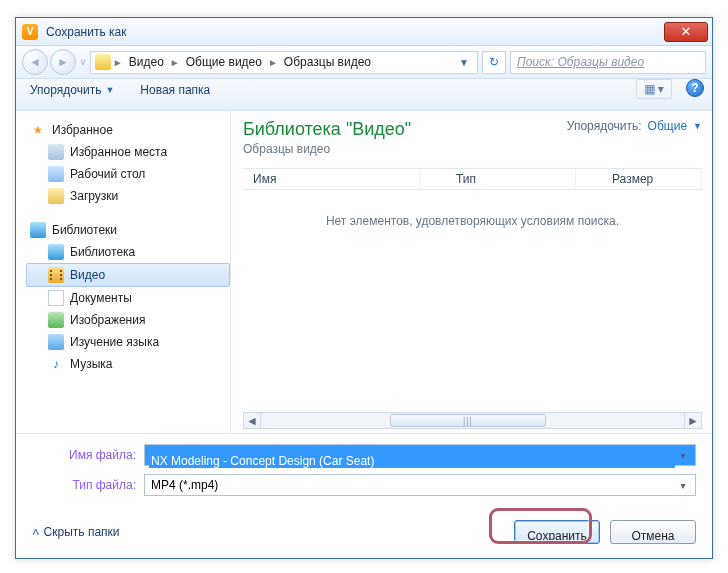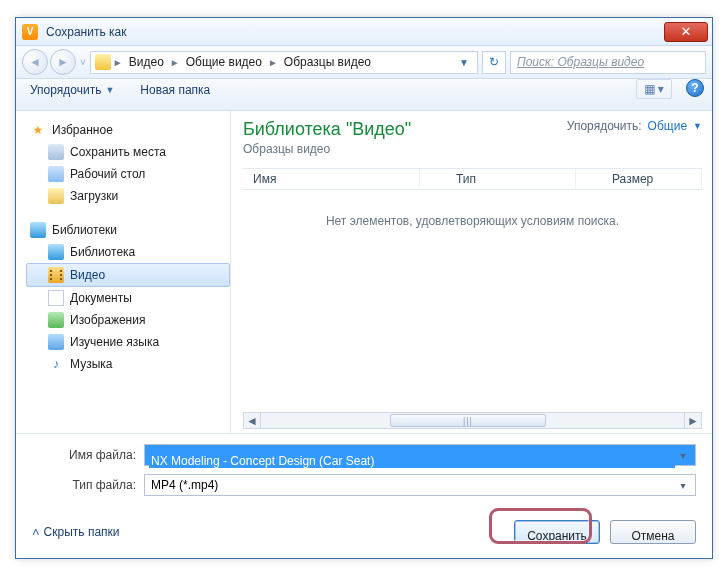--- a/index.html
+++ b/index.html
@@ -70,21 +70,21 @@
 .empty-msg { text-align: center; color: #6a7785; padding: 24px 0; }
 
 .hscroll { margin-top: auto; height: 17px; border: 1px solid #cfd8e3; background: #f0f3f7; position: relative; }
 .hscroll .thumb { position: absolute; left: 32%; top: 1px; height: 13px; width: 34%; background: linear-gradient(#f8fbff,#dbe5f2); border: 1px solid #b8c9de; border-radius: 2px; display:flex; align-items:center; justify-content:center; color:#97a7bb; font-size:9px; letter-spacing:1px; }
 .hscroll .arr { position: absolute; top: 0; width: 17px; height: 15px; display: flex; align-items: center; justify-content: center; color: #546a85; }
 .hscroll .arr.l { left: 0; border-right: 1px solid #cfd8e3; }
 .hscroll .arr.r { right: 0; border-left: 1px solid #cfd8e3; }
 
 .form-area { padding: 10px 16px 6px 16px; border-top: 1px solid #e2e8ef; }
 .form-row { display: flex; align-items: center; margin-bottom: 8px; }
-.form-row .flabel { width: 112px; text-align: right; padding-right: 8px; color: #404040; }
+.form-row .flabel { width: 112px; text-align: right; padding-right: 8px; color: #8b5cf6; }
 .form-row .combo { flex: 1; height: 22px; border: 1px solid #b6c3d4; background: #fff; display: flex; align-items: center; padding: 0 4px; }
 .form-row .combo.sel { background: #3399ff; }
 .form-row .combo.sel .val { background: #3399ff; color: #fff; margin-top: 12px; }
 .form-row .combo .val { flex: 1; padding: 0 2px; }
 .form-row .combo .dd { width: 16px; text-align: center; color: #4c647f; font-size: 10px; }
 
 .button-row { display: flex; align-items: center; padding: 10px 16px 14px 16px; gap: 10px; }
 .hide-folders { display: flex; align-items: center; gap: 4px; color: #1a3e73; }
 .hide-folders .chev { color: #3b6ea5; font-size: 13px; }
 .button-row .spacer { flex: 1; }
@@ -155,21 +155,21 @@
 
   <div class="body">
     <div class="sidebar">
       <div class="tree-group">
         <div class="tree-head">
           <span class="ico star">★</span>
           <span class="lbl">Избранное</span>
         </div>
         <div class="tree-item">
           <span class="ico recent"></span>
-          <span class="lbl">Сохранить места</span>
+          <span class="lbl">Избранное места</span>
         </div>
         <div class="tree-item">
           <span class="ico desk"></span>
           <span class="lbl">Рабочий стол</span>
         </div>
         <div class="tree-item">
           <span class="ico dl"></span>
           <span class="lbl">Загрузки</span>
         </div>
       </div>

